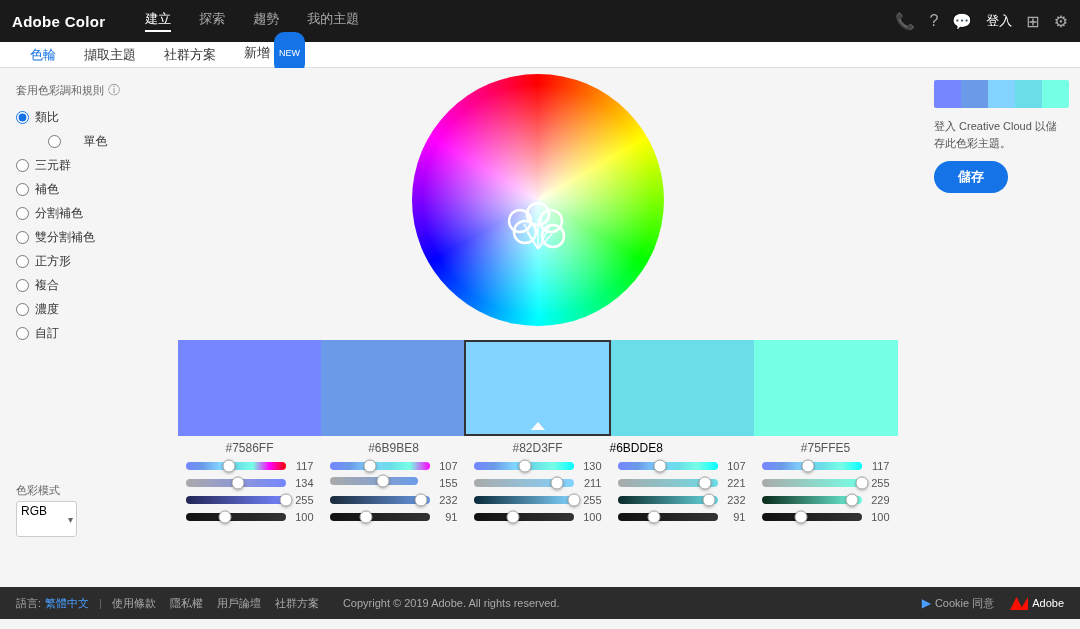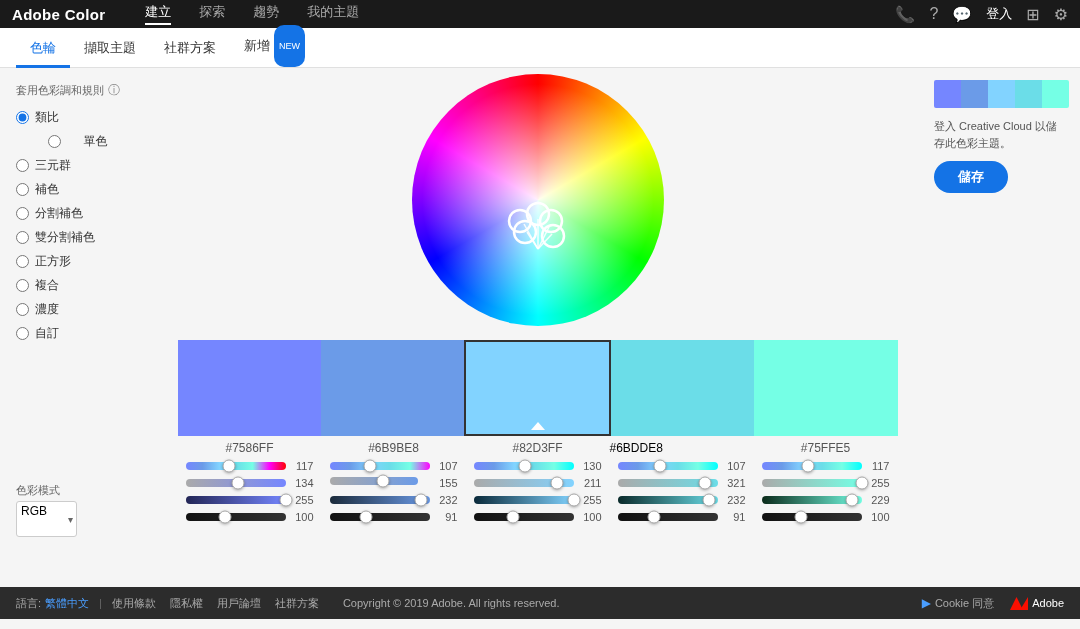--- a/index.html
+++ b/index.html
@@ -1,39 +1,39 @@
 <!DOCTYPE html>
 <html><head>
   <meta charset="utf-8">
   <style>
     * { box-sizing: border-box; margin: 0; padding: 0; }
     body { font-family: 'Adobe Clean', Arial, sans-serif; background: #f5f5f5; font-size: 13px; color: #333; width: 1080px; height: 629px; overflow: hidden; }
   </style>
 </head>
 <body>
 
-<div style="background:#1a1a1a;color:#fff;display:flex;align-items:center;height:28px;padding:7px 12px;">
+<div style="background:#1a1a1a;color:#fff;display:flex;align-items:center;height:42px;padding:7px 12px;">
   <span style="font-size:15px;font-weight:600;color:#fff;margin-right:40px;letter-spacing:0.3px;">Adobe Color</span>
   <nav style="display:flex;gap:28px;margin-right:auto;">
     <a style="color:#fff;text-decoration:none;font-size:13px;cursor:pointer;border-bottom:2px solid #fff;padding-bottom:2px;">建立</a>
     <a style="color:#aaa;text-decoration:none;font-size:13px;cursor:pointer;">探索</a>
     <a style="color:#aaa;text-decoration:none;font-size:13px;cursor:pointer;">趨勢</a>
     <a style="color:#aaa;text-decoration:none;font-size:13px;cursor:pointer;">我的主題</a>
   </nav>
   <div style="display:flex;align-items:center;gap:14px;">
     <span style="color:#aaa;font-size:16px;cursor:pointer;">📞</span>
     <span style="color:#aaa;font-size:16px;cursor:pointer;">?</span>
     <span style="color:#aaa;font-size:16px;cursor:pointer;">💬</span>
     <span style="color:#ffffff;font-size:13px;cursor:pointer;">登入</span>
     <span style="color:#aaa;font-size:16px;cursor:pointer;">⊞</span>
     <span style="color:#aaa;font-size:16px;cursor:pointer;">⚙</span>
   </div>
 </div>
 
-<div style="background:#fff;border-bottom:1px solid #e0e0e0;display:flex;align-items:center;height:40px;padding:4px 16px;gap:0;">
+<div style="background:#fff;border-bottom:1px solid #e0e0e0;display:flex;align-items:center;height:26px;padding:4px 16px;gap:0;">
   <div style="padding:0 14px;height:40px;line-height:40px;font-size:13px;cursor:pointer;color:#1473e6;border-bottom:3px solid #1473e6;">色輪</div>
   <div style="padding:0 14px;height:40px;line-height:40px;font-size:13px;cursor:pointer;color:#333;border-bottom:3px solid transparent;">擷取主題</div>
   <div style="padding:0 14px;height:40px;line-height:40px;font-size:13px;cursor:pointer;color:#333;border-bottom:3px solid transparent;">社群方案</div>
   <div style="padding:0 14px;height:40px;line-height:40px;font-size:13px;cursor:pointer;color:#333;border-bottom:3px solid transparent;display:flex;align-items:center;gap:4px;">
     <span>新增</span>
     <span style="background:#1473e6;color:#fff;font-size:9px;padding:1px 5px;border-radius:10px;vertical-align:middle;">NEW</span>
   </div>
 </div>
 
 <div style="display:flex;height:calc(629px - 38px - 40px - 32px);background:#f5f5f5;position:relative;">
@@ -229,21 +229,21 @@
         <div style="display:flex;align-items:center;margin-bottom:5px;gap:4px;">
           <div style="flex:1;height:8px;border-radius:4px;background:linear-gradient(to right,#7586ff,#6b9be8,#82d3ff,#6bdde8,#75ffe5,#0ff);position:relative;cursor:pointer;">
             <div style="width:13px;height:13px;border-radius:50%;background:white;border:1.5px solid #aaa;position:absolute;left:42%;top:50%;transform:translate(-50%,-50%);cursor:pointer;box-shadow:0 1px 3px rgba(0,0,0,0.3);"></div>
           </div>
           <span style="font-size:11px;color:#555;width:24px;text-align:right;">107</span>
         </div>
         <div style="display:flex;align-items:center;margin-bottom:5px;gap:4px;">
           <div style="flex:1;height:8px;border-radius:4px;background:linear-gradient(to right,#aaa,#6bdde8);position:relative;cursor:pointer;">
             <div style="width:13px;height:13px;border-radius:50%;background:white;border:1.5px solid #aaa;position:absolute;left:87%;top:50%;transform:translate(-50%,-50%);cursor:pointer;box-shadow:0 1px 3px rgba(0,0,0,0.3);"></div>
           </div>
-          <span style="font-size:11px;color:#555;width:24px;text-align:right;">321</span>
+          <span style="font-size:11px;color:#555;width:24px;text-align:right;">221</span>
         </div>
         <div style="display:flex;align-items:center;margin-bottom:5px;gap:4px;">
           <div style="flex:1;height:8px;border-radius:4px;background:linear-gradient(to right,#0a2a2a,#6bdde8);position:relative;cursor:pointer;">
             <div style="width:13px;height:13px;border-radius:50%;background:white;border:1.5px solid #aaa;position:absolute;left:91%;top:50%;transform:translate(-50%,-50%);cursor:pointer;box-shadow:0 1px 3px rgba(0,0,0,0.3);"></div>
           </div>
           <span style="font-size:11px;color:#555;width:24px;text-align:right;">232</span>
         </div>
         <div style="display:flex;align-items:center;margin-bottom:5px;gap:4px;">
           <div style="flex:1;height:8px;border-radius:4px;background:linear-gradient(to right,#111,#333);position:relative;cursor:pointer;">
             <div style="width:13px;height:13px;border-radius:50%;background:white;border:1.5px solid #aaa;position:absolute;left:36%;top:50%;transform:translate(-50%,-50%);cursor:pointer;box-shadow:0 1px 3px rgba(0,0,0,0.3);"></div>

